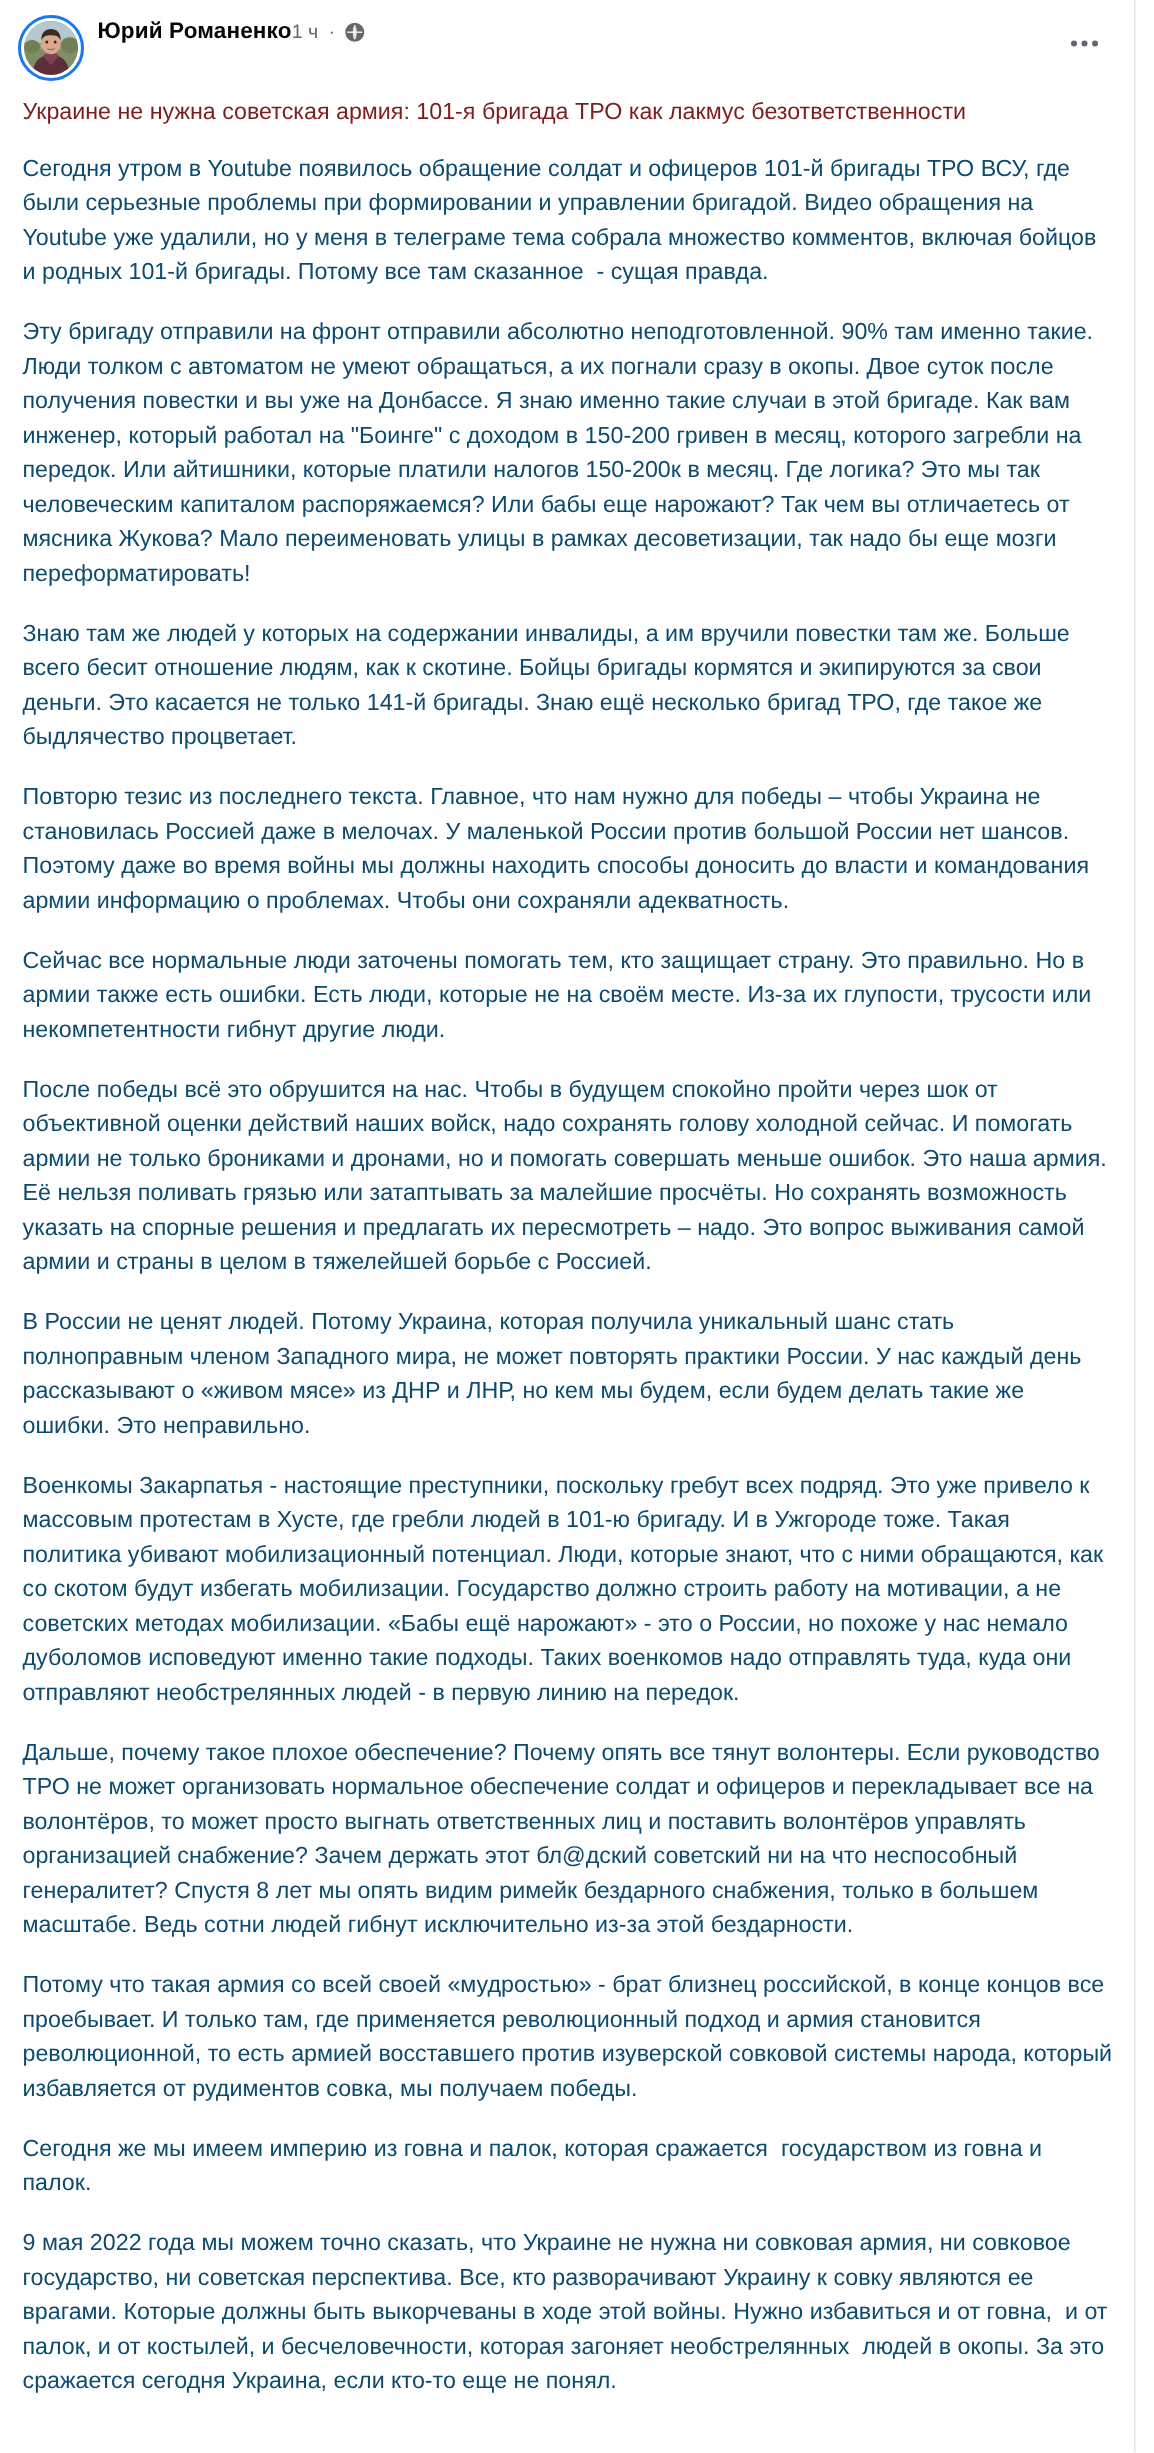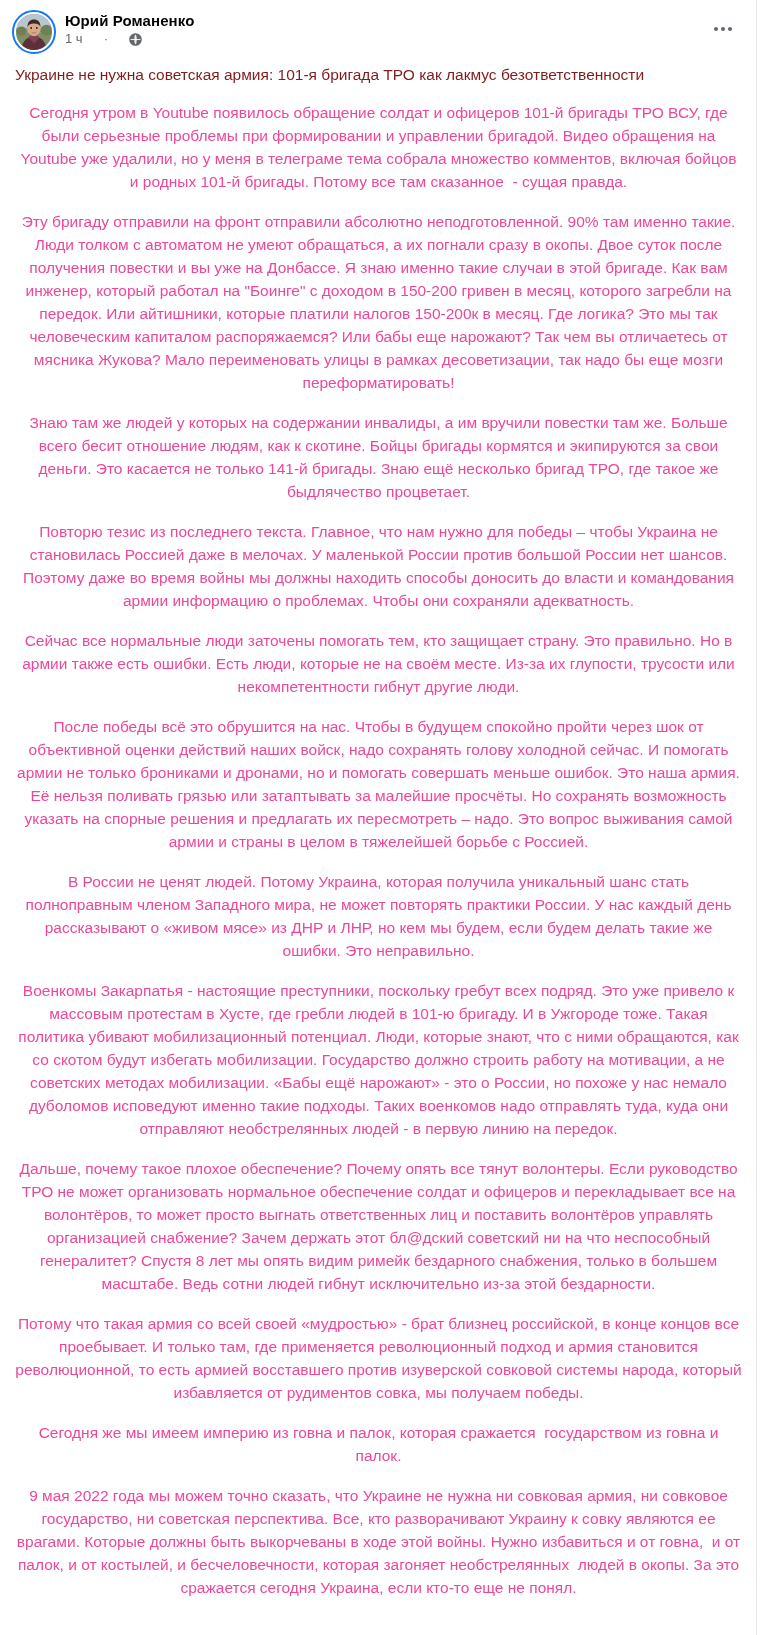--- a/index.html
+++ b/index.html
@@ -45,34 +45,34 @@
     border-radius: 50%;
     overflow: hidden;
     position: relative;
     background: #7d9aa8;
   }
   .avatar svg { display:block; width:100%; height:100%; }
   .header-text {
     margin-left: 9px;
     padding-top: 3px;
     display: flex;
-    flex-direction: column;
+    flex-direction: row;
     justify-content: center;
   }
   .author-name {
     font-size: 15px;
     font-weight: bold;
     color: #050505;
     line-height: 19px;
     letter-spacing: 0.1px;
   }
   .meta-row {
     display: flex;
     align-items: center;
-    gap: 20px;
+    gap: 6px;
     margin-top: 1px;
     font-size: 13px;
     color: #65676b;
     line-height: 16px;
   }
   .meta-sep { color: #65676b; padding: 0 1px; }
   .globe-icon { display:inline-flex; align-items:center; }
   .globe-icon svg { display:block; }
   .more-button {
     position: absolute;
@@ -101,23 +101,23 @@
   }
   .post-title {
     font-size: 15.5px;
     line-height: 21px;
     color: #7f1d1d;
     margin: 0 0 16px 0;
   }
   .post-paragraph {
     font-size: 15.5px;
     line-height: 23px;
-    color: #ec4899;
+    color: #0c4a6e;
     margin: 0 0 17px 0;
-    text-align: center;
+    text-align: left;
     white-space: pre-wrap;
   }
   .post-paragraph:last-child { margin-bottom: 0; }
 </style>
 </head>
 <body>
 
 <div class="post-card">
 
   <div class="post-header">

